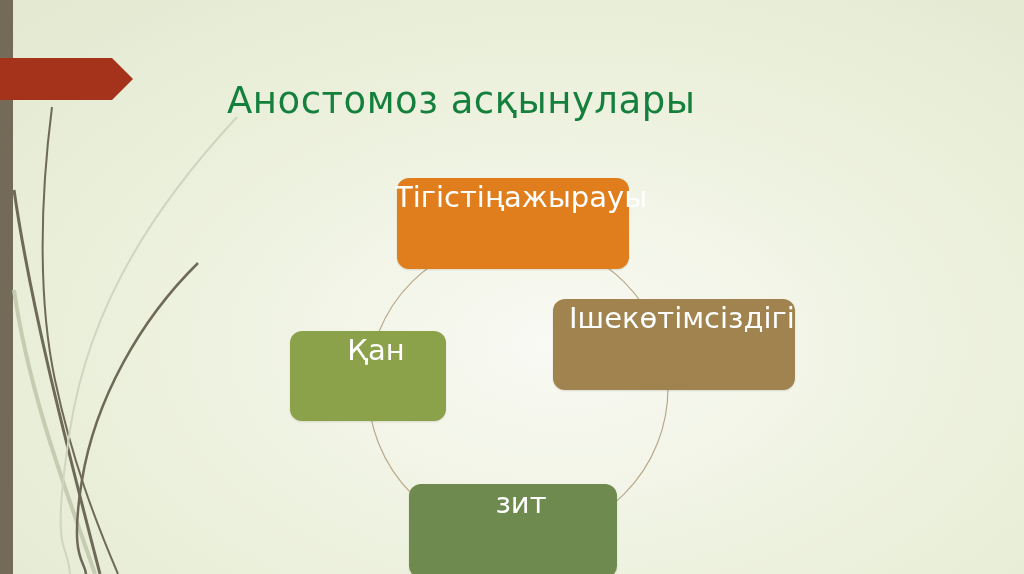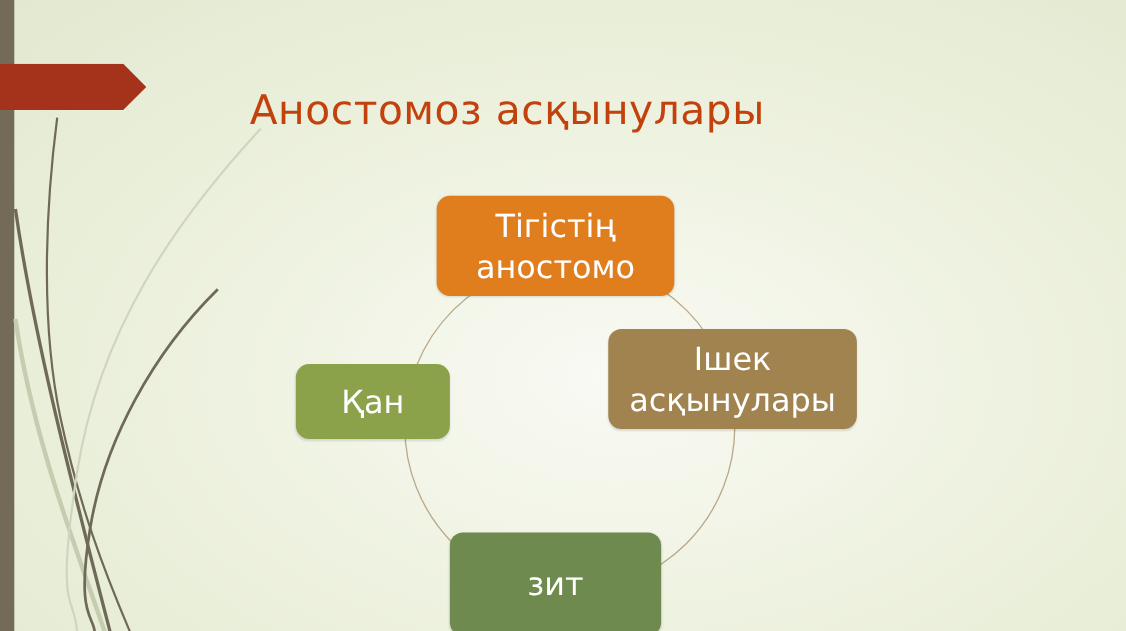--- a/index.html
+++ b/index.html
@@ -6,35 +6,36 @@
     body {
       width: 1024px; height: 574px; overflow: hidden; position: relative;
       font-family: "DejaVu Sans", sans-serif;
       background: radial-gradient(ellipse at 55% 60%, #f9faf4 0%, #eef2e0 45%, #e2e9cf 100%);
     }
     .slide { position: absolute; inset: 0; }
     .left-bar { position: absolute; left: 0; top: 0; width: 13px; height: 574px; background: #736b57; }
     .banner { position: absolute; left: 0; top: 58px; width: 133px; height: 42px; }
     .title {
       position: absolute; left: 227px; top: 54px;
-      font-size: 37px; color: #c2410c; letter-spacing: 0.5px; white-space: nowrap;
+      font-size: 37px; color: #15803d; letter-spacing: 0.5px; white-space: nowrap;
       font-weight: normal;
     }
     .deco { position: absolute; left: 0; top: 0; }
     .cycle { position: absolute; left: 0; top: 0; }
     .node {
       position: absolute; border-radius: 12px; color: #ffffff;
-      display: flex; flex-direction: column; align-items: center; justify-content: center;
+      display: flex; flex-direction: row; align-items: flex-start; justify-content: center;
       text-align: center; font-size: 29px; line-height: 38px;
       box-shadow: 0 1px 2px rgba(0,0,0,0.12);
+      padding-left: 16px;
     }
     .node span { display: block; }
     .node-top { left: 397px; top: 178px; width: 216px; height: 91px; }
     .node-right { left: 553px; top: 299px; width: 226px; height: 91px; }
-    .node-left { left: 269px; top: 331px; width: 140px; height: 68px; }
+    .node-left { left: 290px; top: 331px; width: 140px; height: 90px; }
     .node-bottom { left: 409px; top: 484px; width: 192px; height: 94px; }
   </style>
 </head>
 <body>
 
 <div class="slide">
 
   <div class="left-bar"></div>
 
   <svg class="deco" width="260" height="574" viewBox="0 0 260 574">
@@ -50,26 +51,26 @@
   </svg>
 
   <h1 class="title">Аностомоз асқынулары</h1>
 
   <svg class="cycle" width="1024" height="574" viewBox="0 0 1024 574">
     <circle cx="518" cy="388" r="150" stroke="#b9a98a" stroke-width="1.2" fill="none"></circle>
   </svg>
 
   <div class="node node-top" style="background:#e07e1e;">
     <span>Тігістің</span>
-    <span>аностомо</span>
+    <span>ажырауы</span>
   </div>
 
   <div class="node node-right" style="background:#a0834f;">
     <span>Ішек</span>
-    <span>асқынулары</span>
+    <span>өтімсіздігі</span>
   </div>
 
   <div class="node node-bottom" style="background:#6e8a4e;">
     <span>зит</span>
   </div>
 
   <div class="node node-left" style="background:#8ba24a;">
     <span>Қан</span>
   </div>
 

